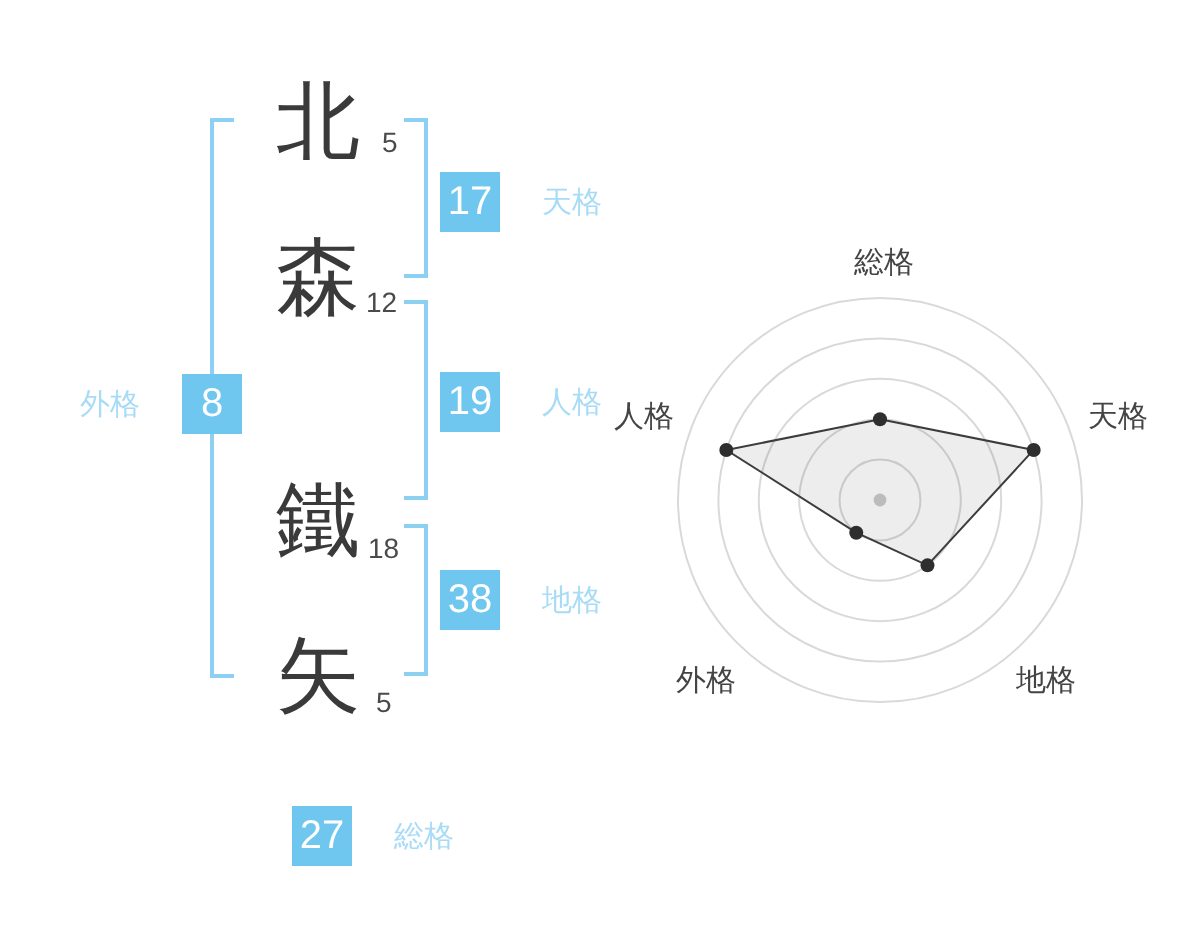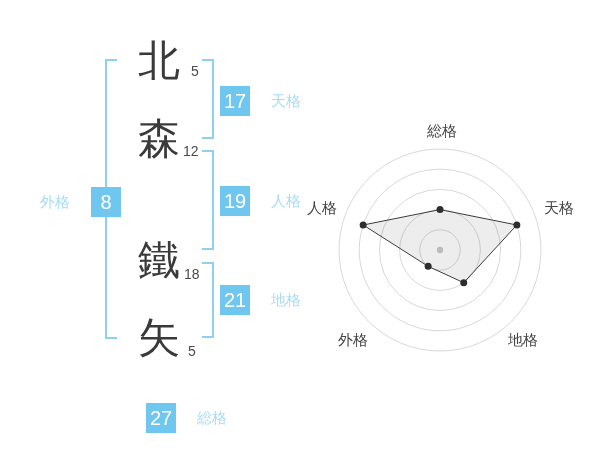--- a/index.html
+++ b/index.html
@@ -65,21 +65,21 @@
 
   <div class="kaku-row" id="row-ten">
     <span class="kaku-badge">17</span>
     <span class="kaku-label">天格</span>
   </div>
   <div class="kaku-row" id="row-jin">
     <span class="kaku-badge">19</span>
     <span class="kaku-label">人格</span>
   </div>
   <div class="kaku-row" id="row-chi">
-    <span class="kaku-badge">21</span>
+    <span class="kaku-badge">38</span>
     <span class="kaku-label">地格</span>
   </div>
   <div class="kaku-row" id="row-gai">
     <span class="kaku-label">外格</span>
     <span class="kaku-badge">8</span>
   </div>
   <div class="kaku-row" id="row-sou">
     <span class="kaku-badge">27</span>
     <span class="kaku-label">総格</span>
   </div>

